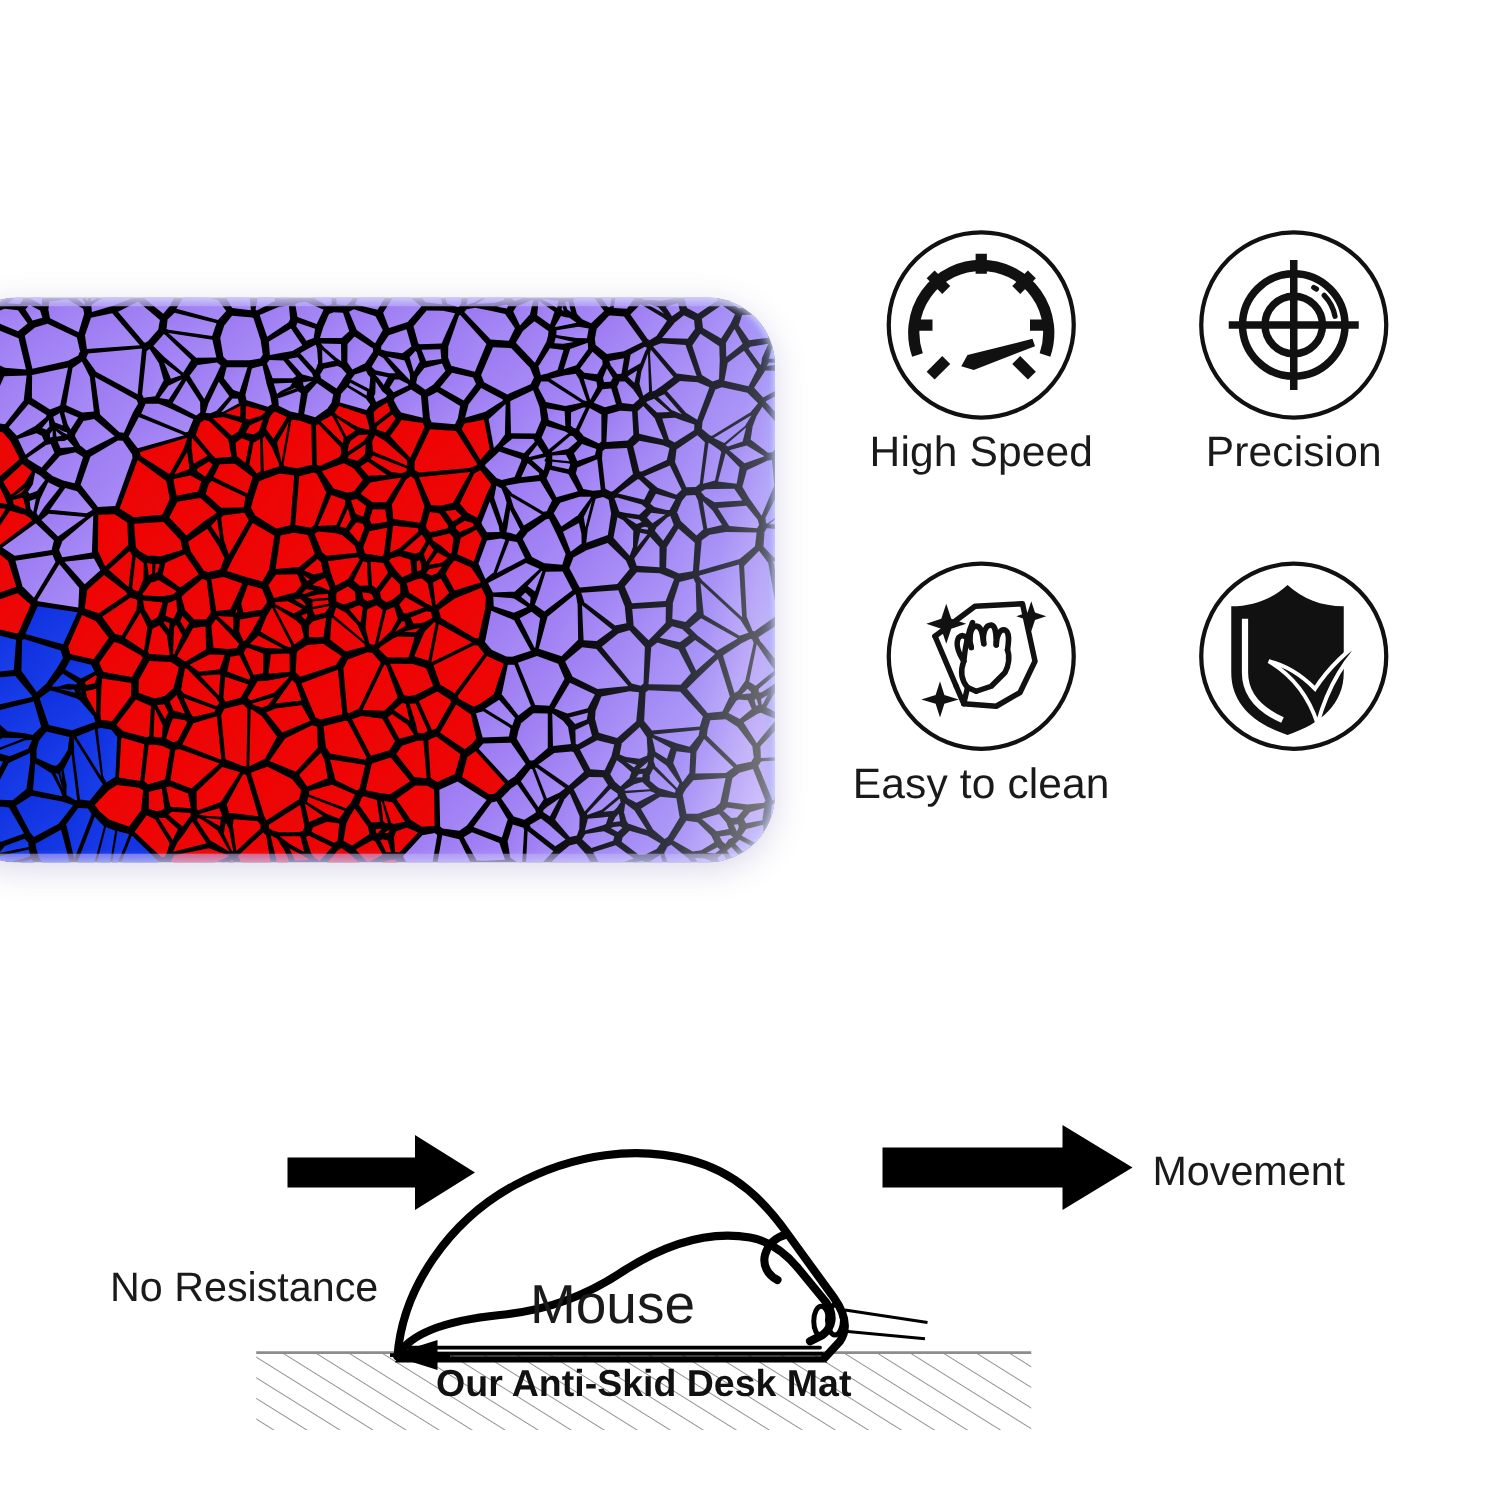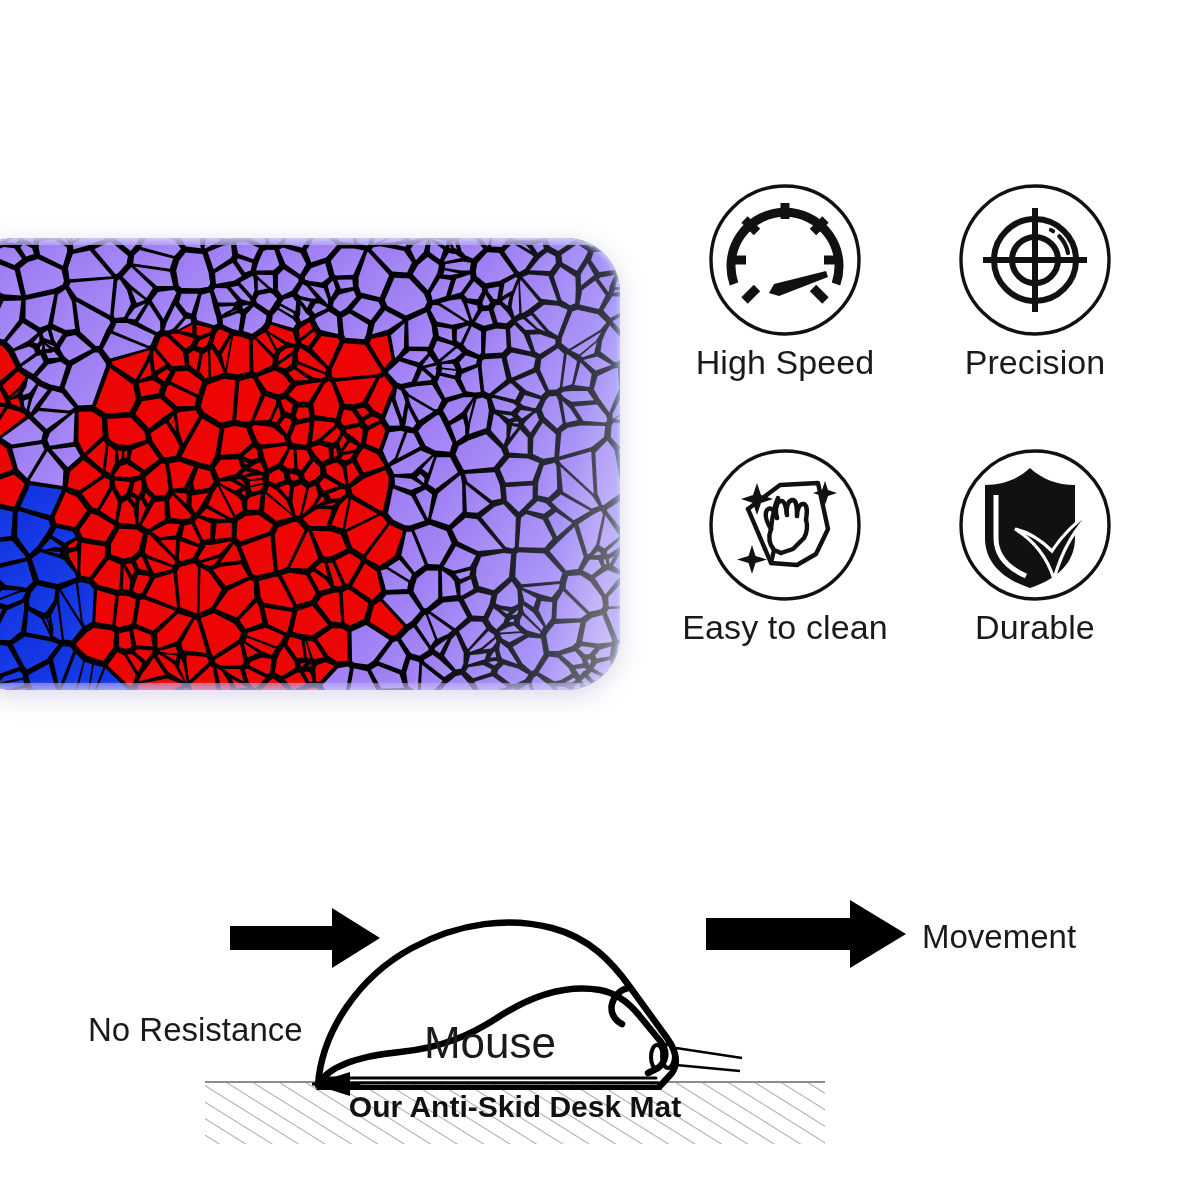--- a/index.html
+++ b/index.html
@@ -903,21 +903,20 @@
         <circle cx="80" cy="80" r="74" fill="none" stroke="#111" stroke-width="3.4"></circle>
 
         <path d="M 30 40 C 48 40 63 34 75 23 C 87 34 102 40 120 40 L 120 93
                  C 120 118 102 134 75 143 C 48 134 30 118 30 93 Z" fill="#111"></path>
 
         <path d="M 41 50 L 41 93 C 41 111 53 123 71 131" fill="none" stroke="#fff" stroke-width="5"></path>
 
         <path d="M 60 84 C 80 96 92 112 99 134 C 108 101 124 78 142 62
                  C 121 76 106 92 97 106 C 86 95 73 87 60 84 Z" fill="#111" stroke="#fff" stroke-width="3.2"></path>
       </svg>
-      <div class="feature-label">Durable</div>
     </div>
   </div>
 
   <div id="mouse-diagram">
     <svg id="mouse-diagram-svg" viewBox="0 0 1080 290">
       <defs>
         <pattern id="hatch" width="14" height="14" patternUnits="userSpaceOnUse" patternTransform="rotate(-58)">
           <line x1="0" y1="0" x2="0" y2="14" stroke="#8d8d8d" stroke-width="1.5"></line>
         </pattern>
       </defs>

